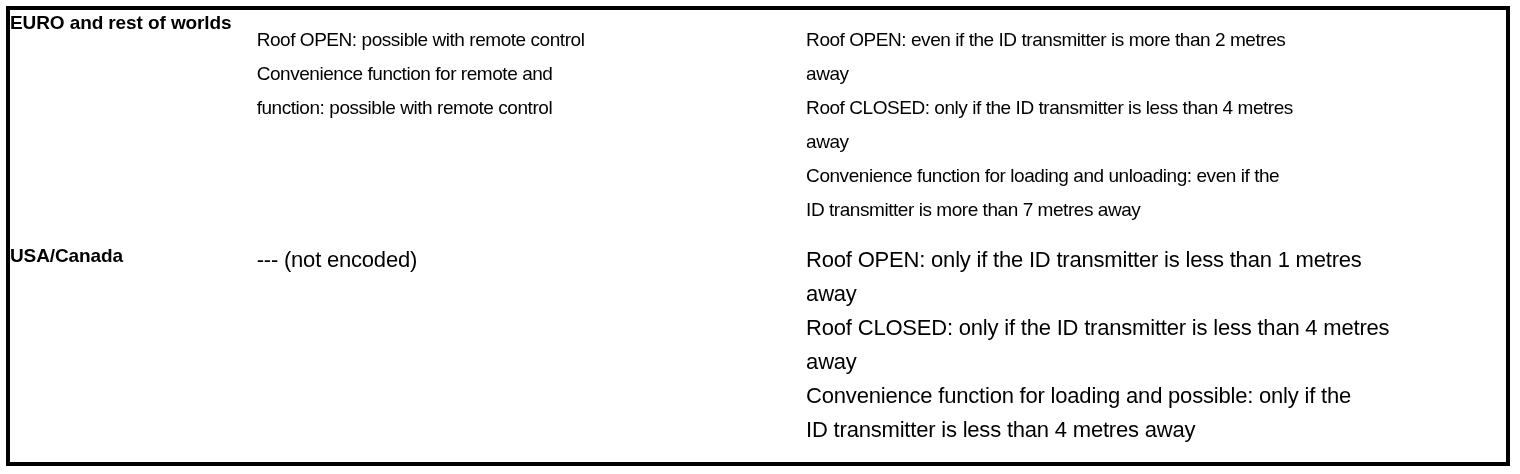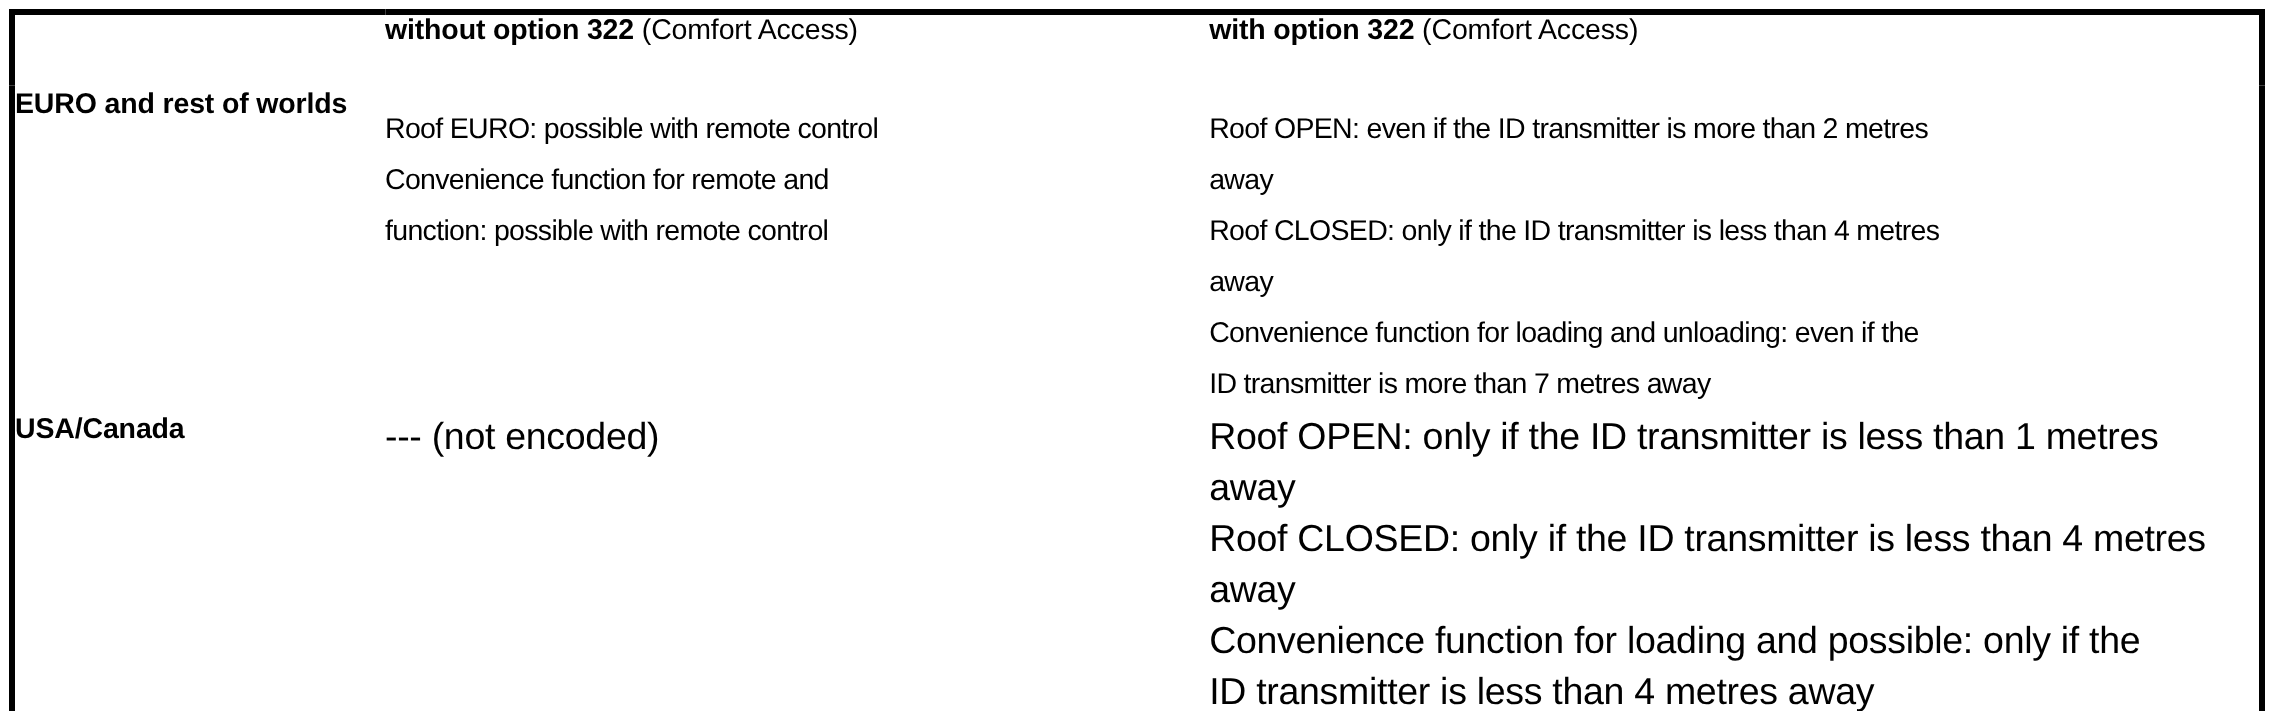--- a/index.html
+++ b/index.html
@@ -90,51 +90,40 @@
     white-space: nowrap;
   }
   
   .scan-a .text-line {
     font-stretch: condensed;
     letter-spacing: -0.45px;
   }
   .scan-a.text-cell { padding-top: 13px; }
 
   .plain-line {
-    font-size: 25px;
+    font-size: 22px;
     line-height: 34px;
     letter-spacing: -0.2px;
     white-space: nowrap;
   }
 </style>
 </head>
 <body>
 
 <div class="page">
 
   <table class="spec-table">
 
     <tbody>
-        <tr class="row-header">
-      <td class="col-region divider-right divider-below hdr-cell"></td>
-
-      <td class="col-without divider-right divider-below hdr-cell">
-        <span class="hdr-strong">without option 322</span><span class="hdr-normal"> (Comfort Access)</span>
-      </td>
-
-      <td class="col-with divider-below hdr-cell">
-        <span class="hdr-strong">with option 322</span><span class="hdr-normal"> (Comfort Access)</span>
-      </td>
-    </tr>
 
     <tr class="row-euro">
       <td class="col-region divider-right divider-below region-cell">EURO and rest of worlds</td>
 
       <td class="col-without divider-right divider-below text-cell scan-a">
-        <div class="text-line">Roof EURO: possible with remote control</div>
+        <div class="text-line">Roof OPEN: possible with remote control</div>
         <div class="text-line">Convenience function for remote and</div>
         <div class="text-line">function: possible with remote control</div>
       </td>
 
       <td class="col-with divider-below text-cell scan-a">
         <div class="text-line">Roof OPEN: even if the ID transmitter is more than 2 metres</div>
         <div class="text-line">away</div>
         <div class="text-line">Roof CLOSED: only if the ID transmitter is less than 4 metres</div>
         <div class="text-line">away</div>
         <div class="text-line">Convenience function for loading and unloading: even if the</div>

